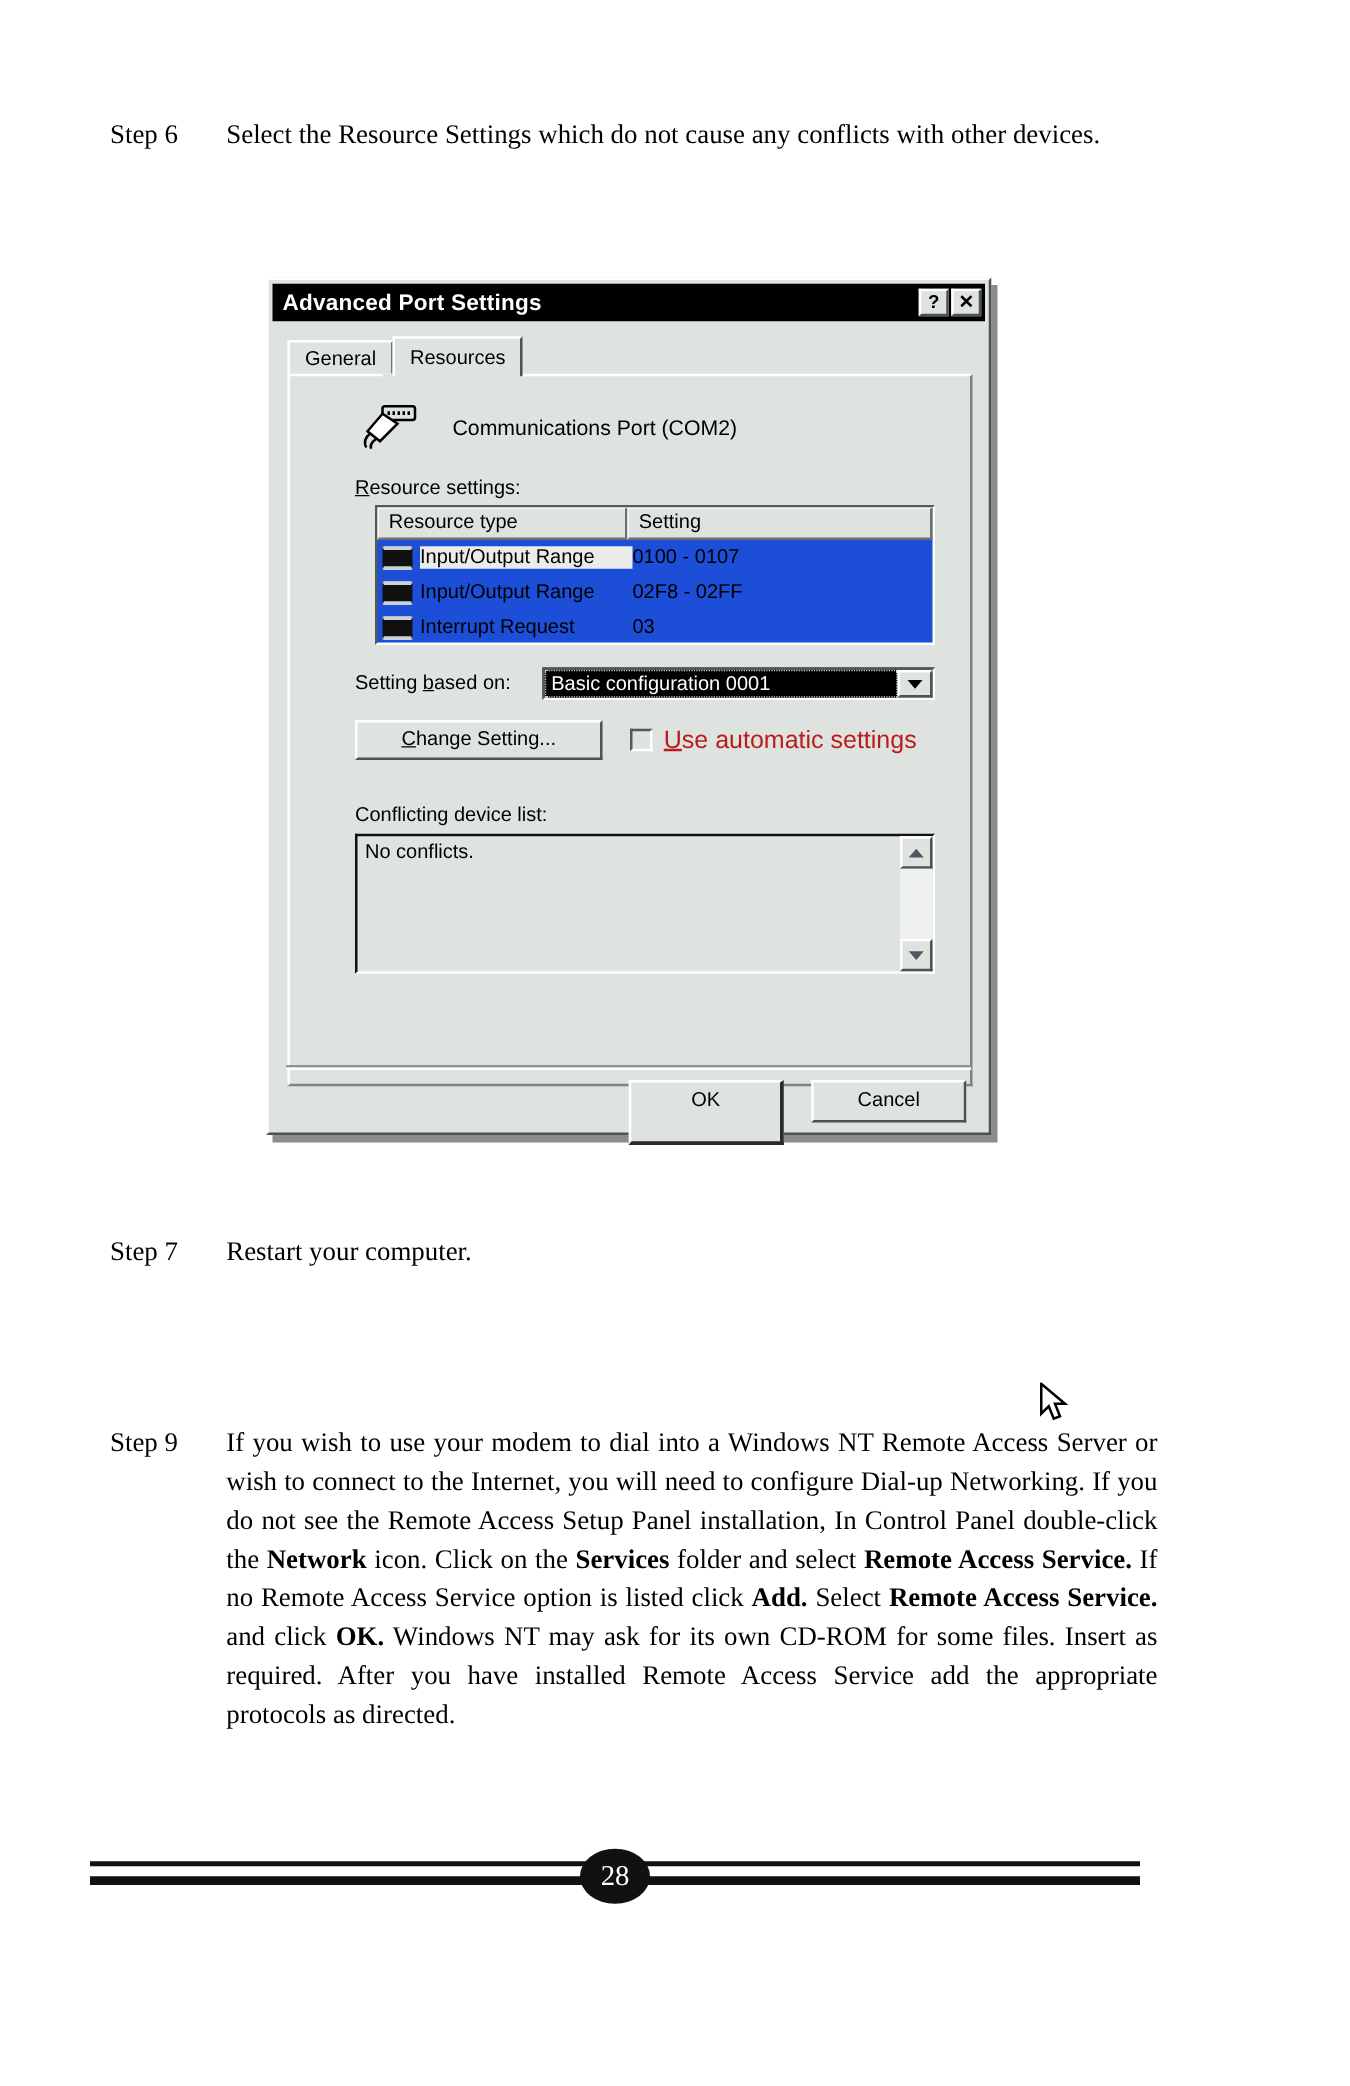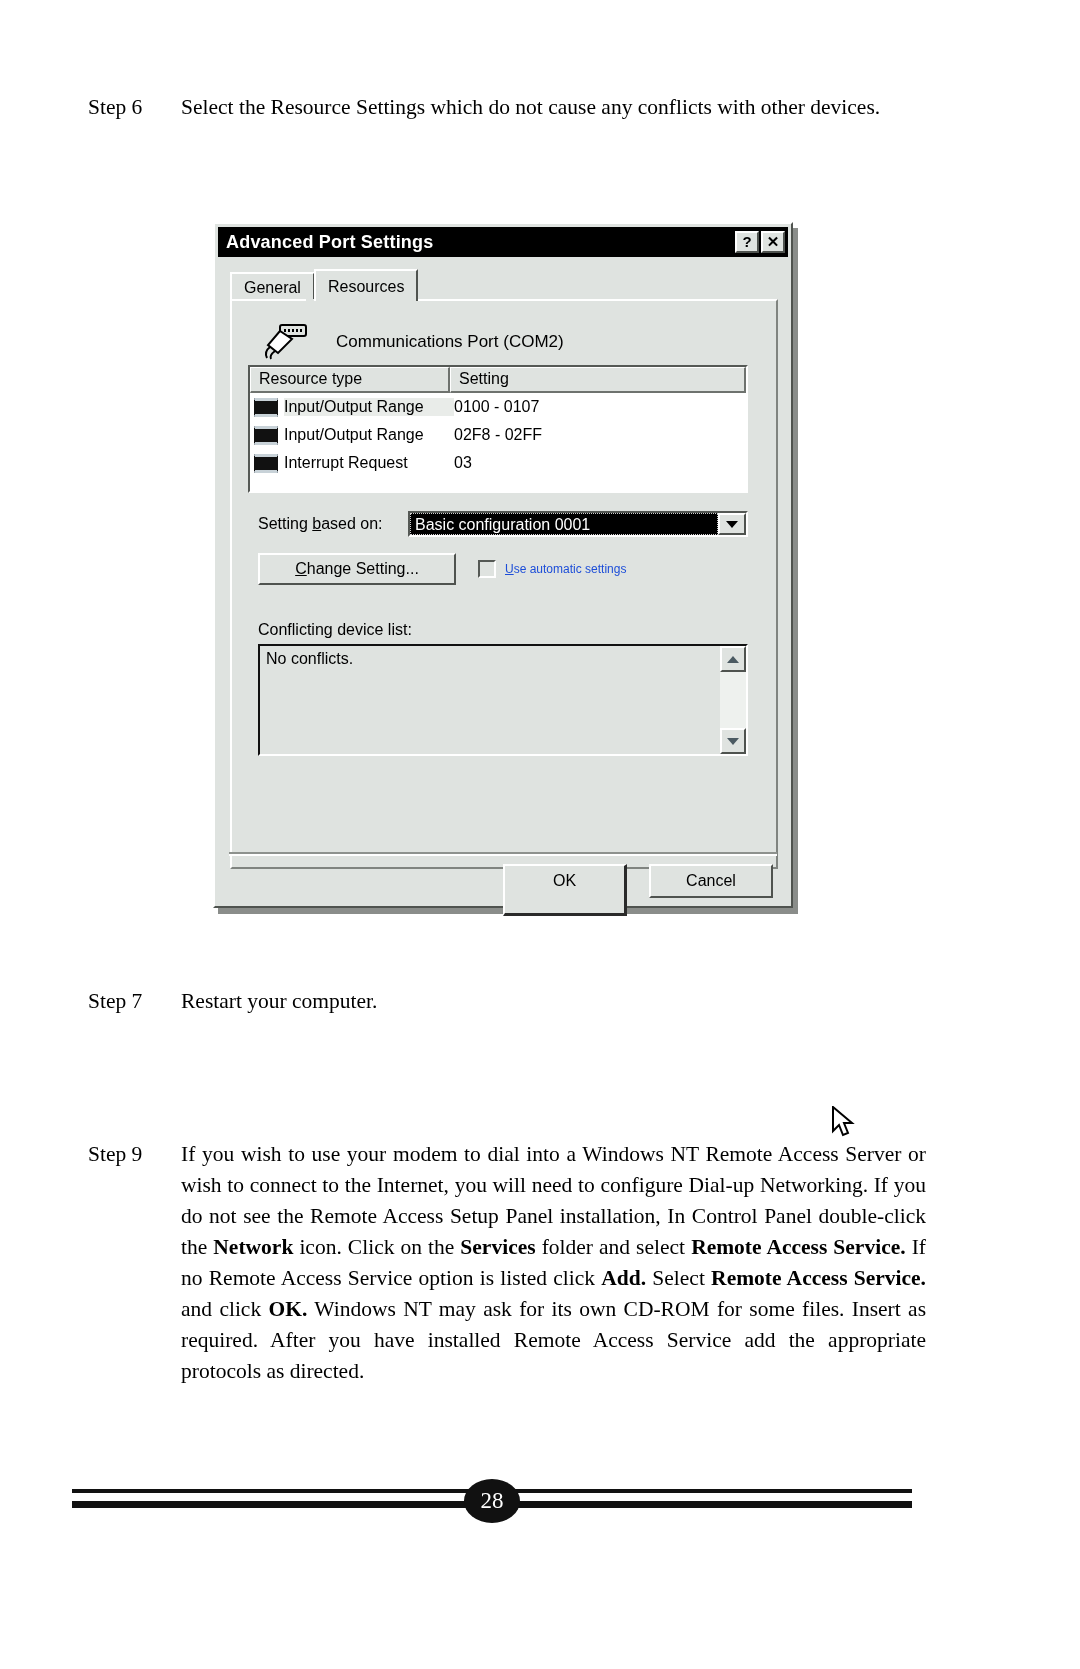--- a/index.html
+++ b/index.html
@@ -95,40 +95,40 @@
   .tab.inactive { left:0; }
   .tab.active {
     left:84px; top:0; height:32px; padding-top:5px;
     z-index:3;
     border-bottom:none;
   }
   .tabbody {
     position:relative; margin:0 10px 0 12px; height:570px;
     background:#dfe3e0;
     border-top:2px solid #ffffff; border-left:2px solid #ffffff;
-    border-right:2px solid #808480; border-bottom:2px solid #808480;
+    border-right:2px solid #808480; border-bottom:2px solid #808480;padding-left:26px;
   }
   .tabbody-topmask {
     position:absolute; left:74px; top:-2px; width:108px; height:3px;
     background:#dfe3e0;
   }
 
   .devrow { display:flex; align-items:center; padding:18px 0 0 28px; }
   .devname { margin-left:22px; font-size:17px; }
 
   .lbl-small { padding:16px 0 4px 26px; font-size:16px; }
   .u { text-decoration:underline; }
 
   
   .reslist {
-    margin:0 28px 0 16px;
-    background:#ffffff;
+    margin:0 28px 0 42px;
+    background:#1d4ed8;
     border-top:2px solid #555955; border-left:2px solid #555955;
     border-right:2px solid #ffffff; border-bottom:2px solid #ffffff;
-    height:128px;
+    height:112px;
   }
   .reshead { display:flex; height:26px; }
   .reshead div {
     background:#dfe3e0;
     border-top:1px solid #ffffff; border-left:1px solid #ffffff;
     border-right:2px solid #6e726e; border-bottom:2px solid #6e726e;
     padding:2px 0 0 8px; font-size:16px;
   }
   .col-type { width:200px; flex:0 0 200px; }
   .col-set { flex:1; }
@@ -182,21 +182,21 @@
     font-size:16px; text-align:center; cursor:default;
     font-family:"Liberation Sans", sans-serif;
   }
   .btn-change { width:198px; height:32px; line-height:28px; }
   .chkwrap { display:flex; align-items:center; margin-left:22px; }
   .chkbox {
     width:18px; height:18px; background:#dfe3e0;
     border-top:2px solid #555955; border-left:2px solid #555955;
     border-right:2px solid #ffffff; border-bottom:2px solid #ffffff;
   }
-  .chklabel { margin-left:9px; font-size:12px; color:#1d4ed8; }
+  .chklabel { margin-left:9px; font-size:20px; color:#b91c1c; }
   .chklabel .u { text-decoration:underline; }
 
   
   .conflict-lbl { padding:36px 0 5px 26px; font-size:16px; }
   .conflictbox {
     margin:0 28px 0 26px; height:112px; display:flex;
     background:#dfe3e0;
     border-top:2px solid #111; border-left:2px solid #111;
     border-right:2px solid #ffffff; border-bottom:2px solid #ffffff;
   }
@@ -273,20 +273,21 @@
                 <rect x="40" y="10" width="2" height="3"></rect>
               </g>
               <path d="M20 12 L8 26 L18 34 L32 20 Z" fill="#fff" stroke="#000" stroke-width="2"></path>
               <path d="M10 28 C6 31, 5 35, 7 39" fill="none" stroke="#000" stroke-width="2"></path>
               <path d="M15 32 C11 35, 10 38, 11 40" fill="none" stroke="#000" stroke-width="2"></path>
             </svg>
           </span>
           <span class="devname">Communications Port (COM2)</span>
         </div>
 
+        <div class="lbl-small"><span class="u">R</span>esource settings:</div>
 
         <div class="reslist">
           <div class="reshead">
             <div class="col-type">Resource type</div>
             <div class="col-set">Setting</div>
           </div>
 
           <div class="resrow sel">
             <span class="chip"></span>
             <span class="rtype">Input/Output Range</span>

